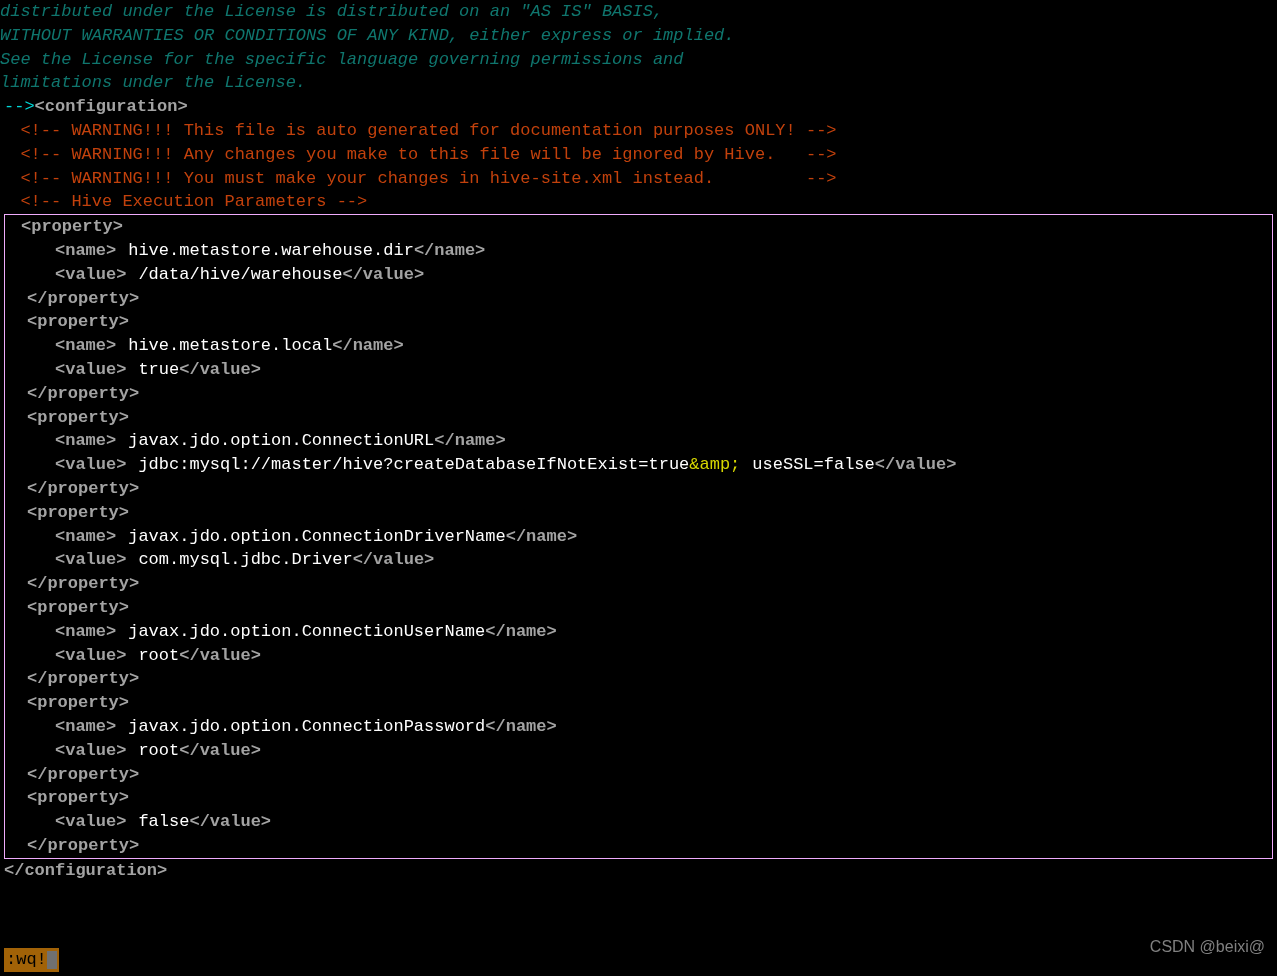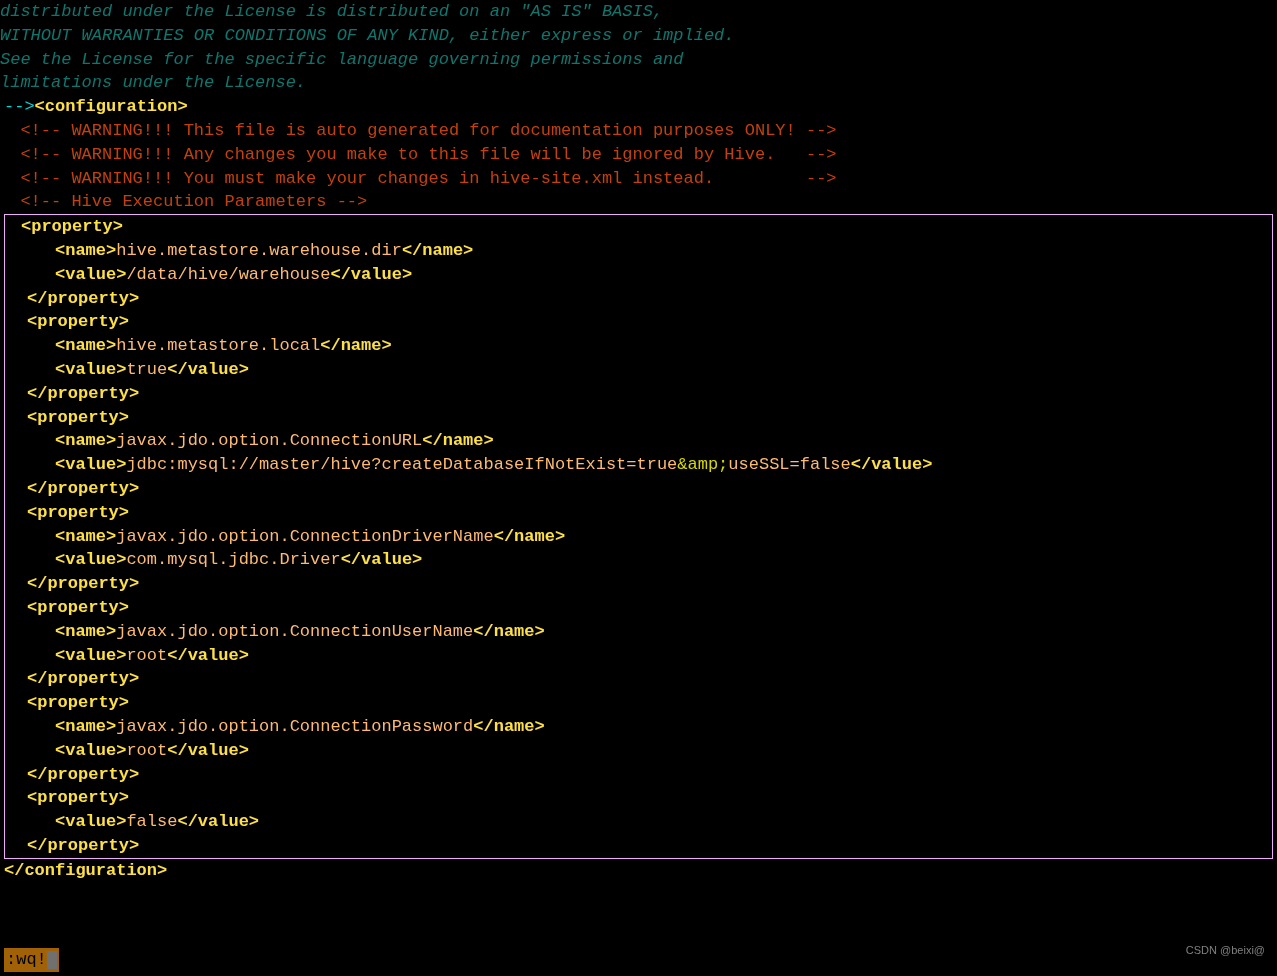--- a/index.html
+++ b/index.html
@@ -22,25 +22,26 @@
       padding: 0;
     }
     .license-text {
       color: #0f766e;
       font-style: italic;
     }
     .comment-line {
       color: #c2410c;
     }
     .tag {
-      color: #fde047;
+      color: #a3a3a3;
       font-weight: bold;
     }
     .value-text {
-      color: #fdba74;
+      color: #ffffff;
+      margin-left: 12px;
     }
     .entity {
       color: #d7d700;
     }
     .red-box {
       border: 1px solid #f0abfc;
       margin: 0 4px;
     }
     .indent0 {
       padding-left: 4px;
@@ -70,21 +71,21 @@
       width: 10px;
       height: 18px;
       background-color: #707070;
       vertical-align: middle;
     }
     .watermark {
       position: absolute;
       bottom: 18px;
       right: 12px;
       color: #808080;
-      font-size: 11px;
+      font-size: 16px;
       font-family: Arial, sans-serif;
     }
     .pre-arrow {
       color: #00d7d7;
     }
   </style>
 </head>
 <body>
 
 <div class="terminal">

